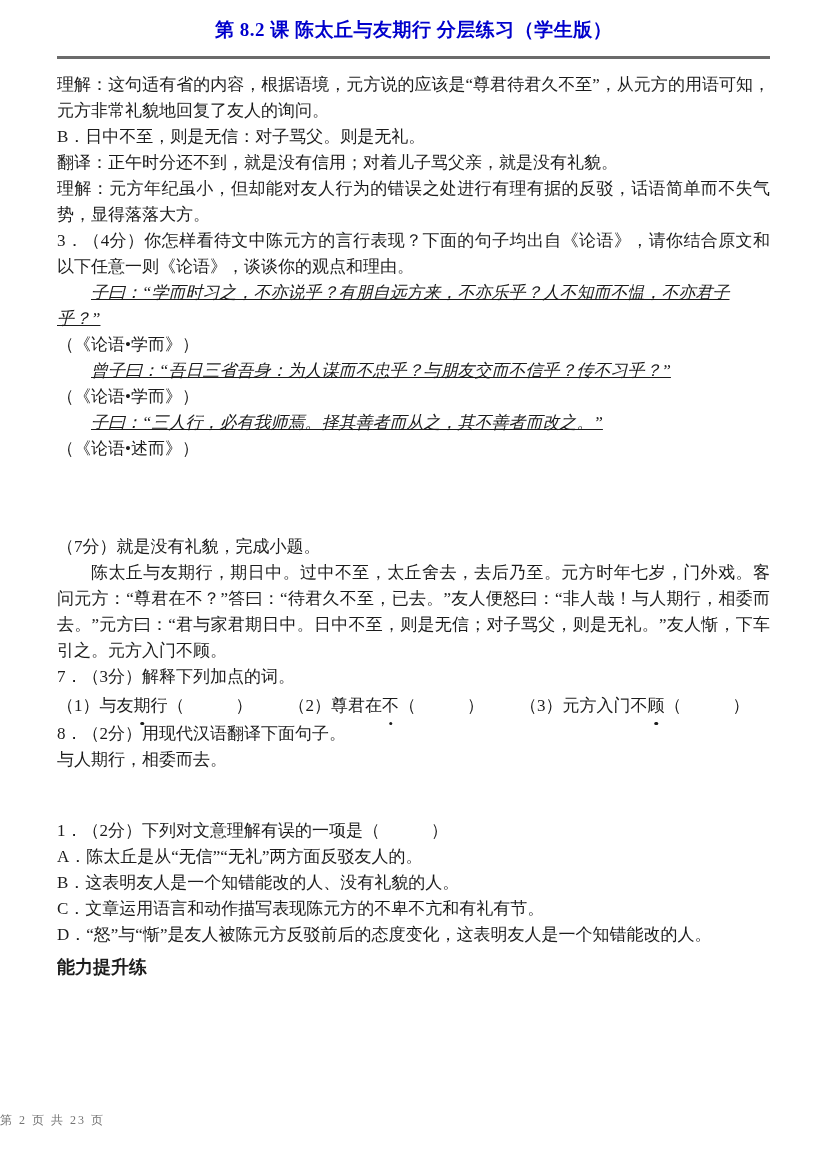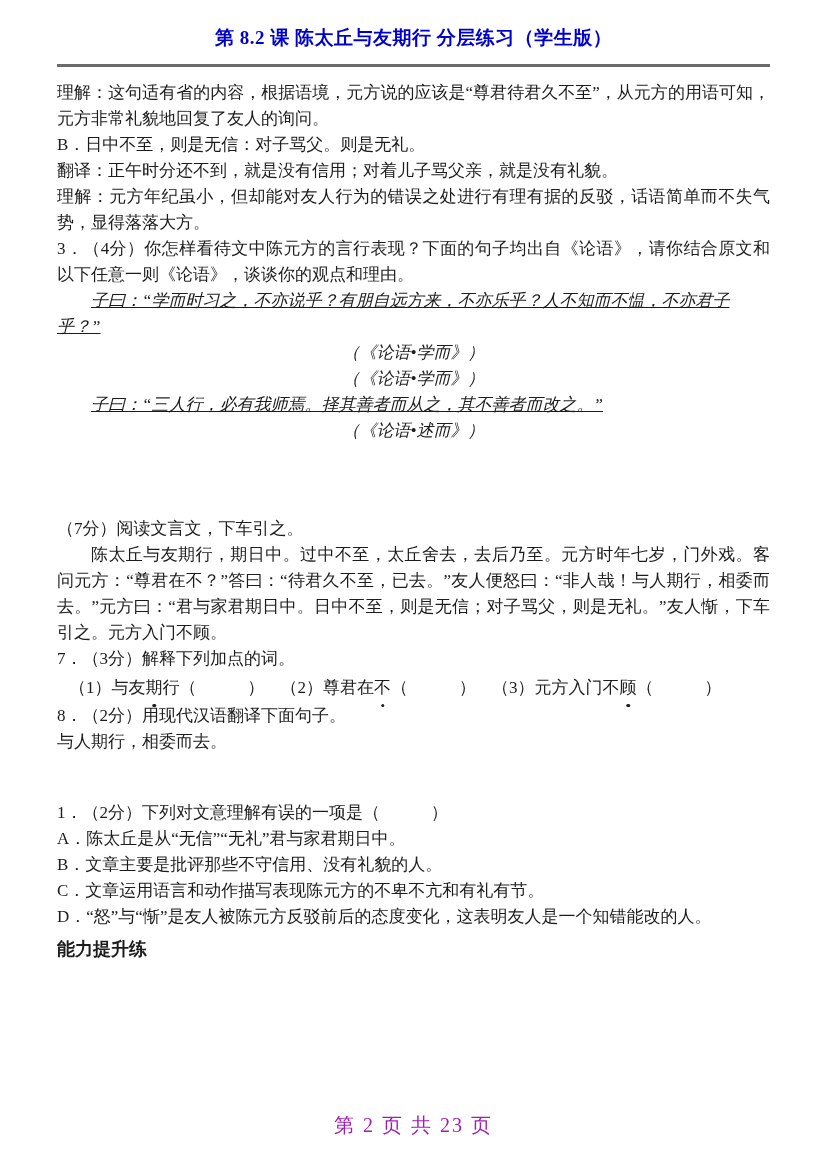--- a/index.html
+++ b/index.html
@@ -2,21 +2,21 @@
 <html><head>
 <meta charset="utf-8">
 <style>
   html,body { margin:0; padding:0; background:#e8e8e8; }
   .page {
     position:relative;
     width:827px; height:1169px;
     margin:0 auto;
     background:#ffffff;
     box-sizing:border-box;
-    padding:24px 57px 0 57px;
+    padding:16px 57px 0 57px;
     font-family:"Liberation Serif","DejaVu Serif",serif;
     color:#1c1c1c;
     font-size:17px;
     overflow:hidden;
   }
   .doc-title {
     text-align:center;
     font-weight:bold;
     font-size:19px;
     line-height:28px;
@@ -32,33 +32,31 @@
     margin:0;
     line-height:26px;
   }
   .justify { text-align:justify; }
   .quote {
     font-style:italic;
     text-indent:2em;
     text-decoration:underline;
   }
   .source {
-    font-style:italic;
-    text-align:center;
+    text-align:left;
     text-indent:0;
   }
   .passage-indent { text-indent:2em; }
   .gap-reading { margin-top:72px; }
   .gap-q9 { margin-top:45px; }
   .q7-line {
     display:flex;
     flex-wrap:nowrap;
-    gap:16px;
+    gap:36px;
     line-height:31.5px;
-    margin-left:12px;
   }
   .q7-item { white-space:pre; }
   .emph { position:relative; display:inline-block; }
   .emph::after {
     content:"";
     position:absolute;
     left:50%;
     transform:translateX(-50%);
     bottom:-4px;
     width:3.5px; height:3.5px;
@@ -68,24 +66,24 @@
   .section-heading {
     margin-top:4px;
     font-weight:bold;
     font-size:18px;
     line-height:30px;
   }
   .footer {
     position:absolute;
     left:0; right:0;
     top:1112px;
-    text-align:center;
-    font-size:20px;
+    text-align:left;
+    font-size:12px;
     letter-spacing:2px;
-    color:#a21caf;
+    color:#737373;
   }
 </style>
 </head>
 <body>
 
 <div class="page">
 
   <div class="doc-title" style="color: rgb(0, 0, 204);">第 8.2 课 陈太丘与友期行 分层练习（学生版）</div>
   <div class="title-rule"></div>
 
@@ -93,40 +91,41 @@
 
     <p class="para justify">理解：这句适有省的内容，根据语境，元方说的应该是“尊君待君久不至”，从元方的用语可知，元方非常礼貌地回复了友人的询问。</p>
     <p class="para">B．日中不至，则是无信：对子骂父。则是无礼。</p>
     <p class="para">翻译：正午时分还不到，就是没有信用；对着儿子骂父亲，就是没有礼貌。</p>
     <p class="para justify">理解：元方年纪虽小，但却能对友人行为的错误之处进行有理有据的反驳，话语简单而不失气势，显得落落大方。</p>
 
     <p class="para justify">3．（4分）你怎样看待文中陈元方的言行表现？下面的句子均出自《论语》，请你结合原文和以下任意一则《论语》，谈谈你的观点和理由。</p>
 
     <p class="para quote">子曰：“学而时习之，不亦说乎？有朋自远方来，不亦乐乎？人不知而不愠，不亦君子乎？”</p>
     <p class="para source">（《论语•学而》）</p>
+    <p class="para quote">曾子曰：“吾日三省吾身：为人谋而不忠乎？与朋友交而不信乎？传不习乎？”</p>
     <p class="para source">（《论语•学而》）</p>
     <p class="para quote">子曰：“三人行，必有我师焉。择其善者而从之，其不善者而改之。”</p>
     <p class="para source">（《论语•述而》）</p>
 
-    <p class="para gap-reading">（7分）阅读文言文，下车引之。</p>
+    <p class="para gap-reading">（7分）就是没有礼貌，完成小题。</p>
     <p class="para justify passage-indent">陈太丘与友期行，期日中。过中不至，太丘舍去，去后乃至。元方时年七岁，门外戏。客问元方：“尊君在不？”答曰：“待君久不至，已去。”友人便怒曰：“非人哉！与人期行，相委而去。”元方曰：“君与家君期日中。日中不至，则是无信；对子骂父，则是无礼。”友人惭，下车引之。元方入门不顾。</p>
 
     <p class="para">7．（3分）解释下列加点的词。</p>
     <div class="para q7-line">
       <span class="q7-item"><span>（1）</span><span>与友</span><span class="emph">期</span><span>行（　　　）</span></span>
       <span class="q7-item"><span>（2）</span><span>尊君在</span><span class="emph">不</span><span>（　　　）</span></span>
       <span class="q7-item"><span>（3）</span><span>元方入门不</span><span class="emph">顾</span><span>（　　　）</span></span>
     </div>
 
     <p class="para">8．（2分）用现代汉语翻译下面句子。</p>
     <p class="para">与人期行，相委而去。</p>
 
     <p class="para gap-q9">1．（2分）下列对文意理解有误的一项是（　　　）</p>
-    <p class="para justify">A．陈太丘是从“无信”“无礼”君与家君期日中。</p>
-    <p class="para justify">B．文章主要是批评那些不守信用、没有礼貌的人。</p>
+    <p class="para justify">A．陈太丘是从“无信”“无礼”两方面反驳友人的。</p>
+    <p class="para justify">B．这表明友人是一个知错能改的人、没有礼貌的人。</p>
     <p class="para justify">C．文章运用语言和动作描写表现陈元方的不卑不亢和有礼有节。</p>
     <p class="para justify">D．“怒”与“惭”是友人被陈元方反驳前后的态度变化，这表明友人是一个知错能改的人。</p>
 
     <div class="section-heading">能力提升练</div>
   </div>
 
   <div class="footer">第 2 页 共 23 页</div>
 </div>
 
 </body></html>

